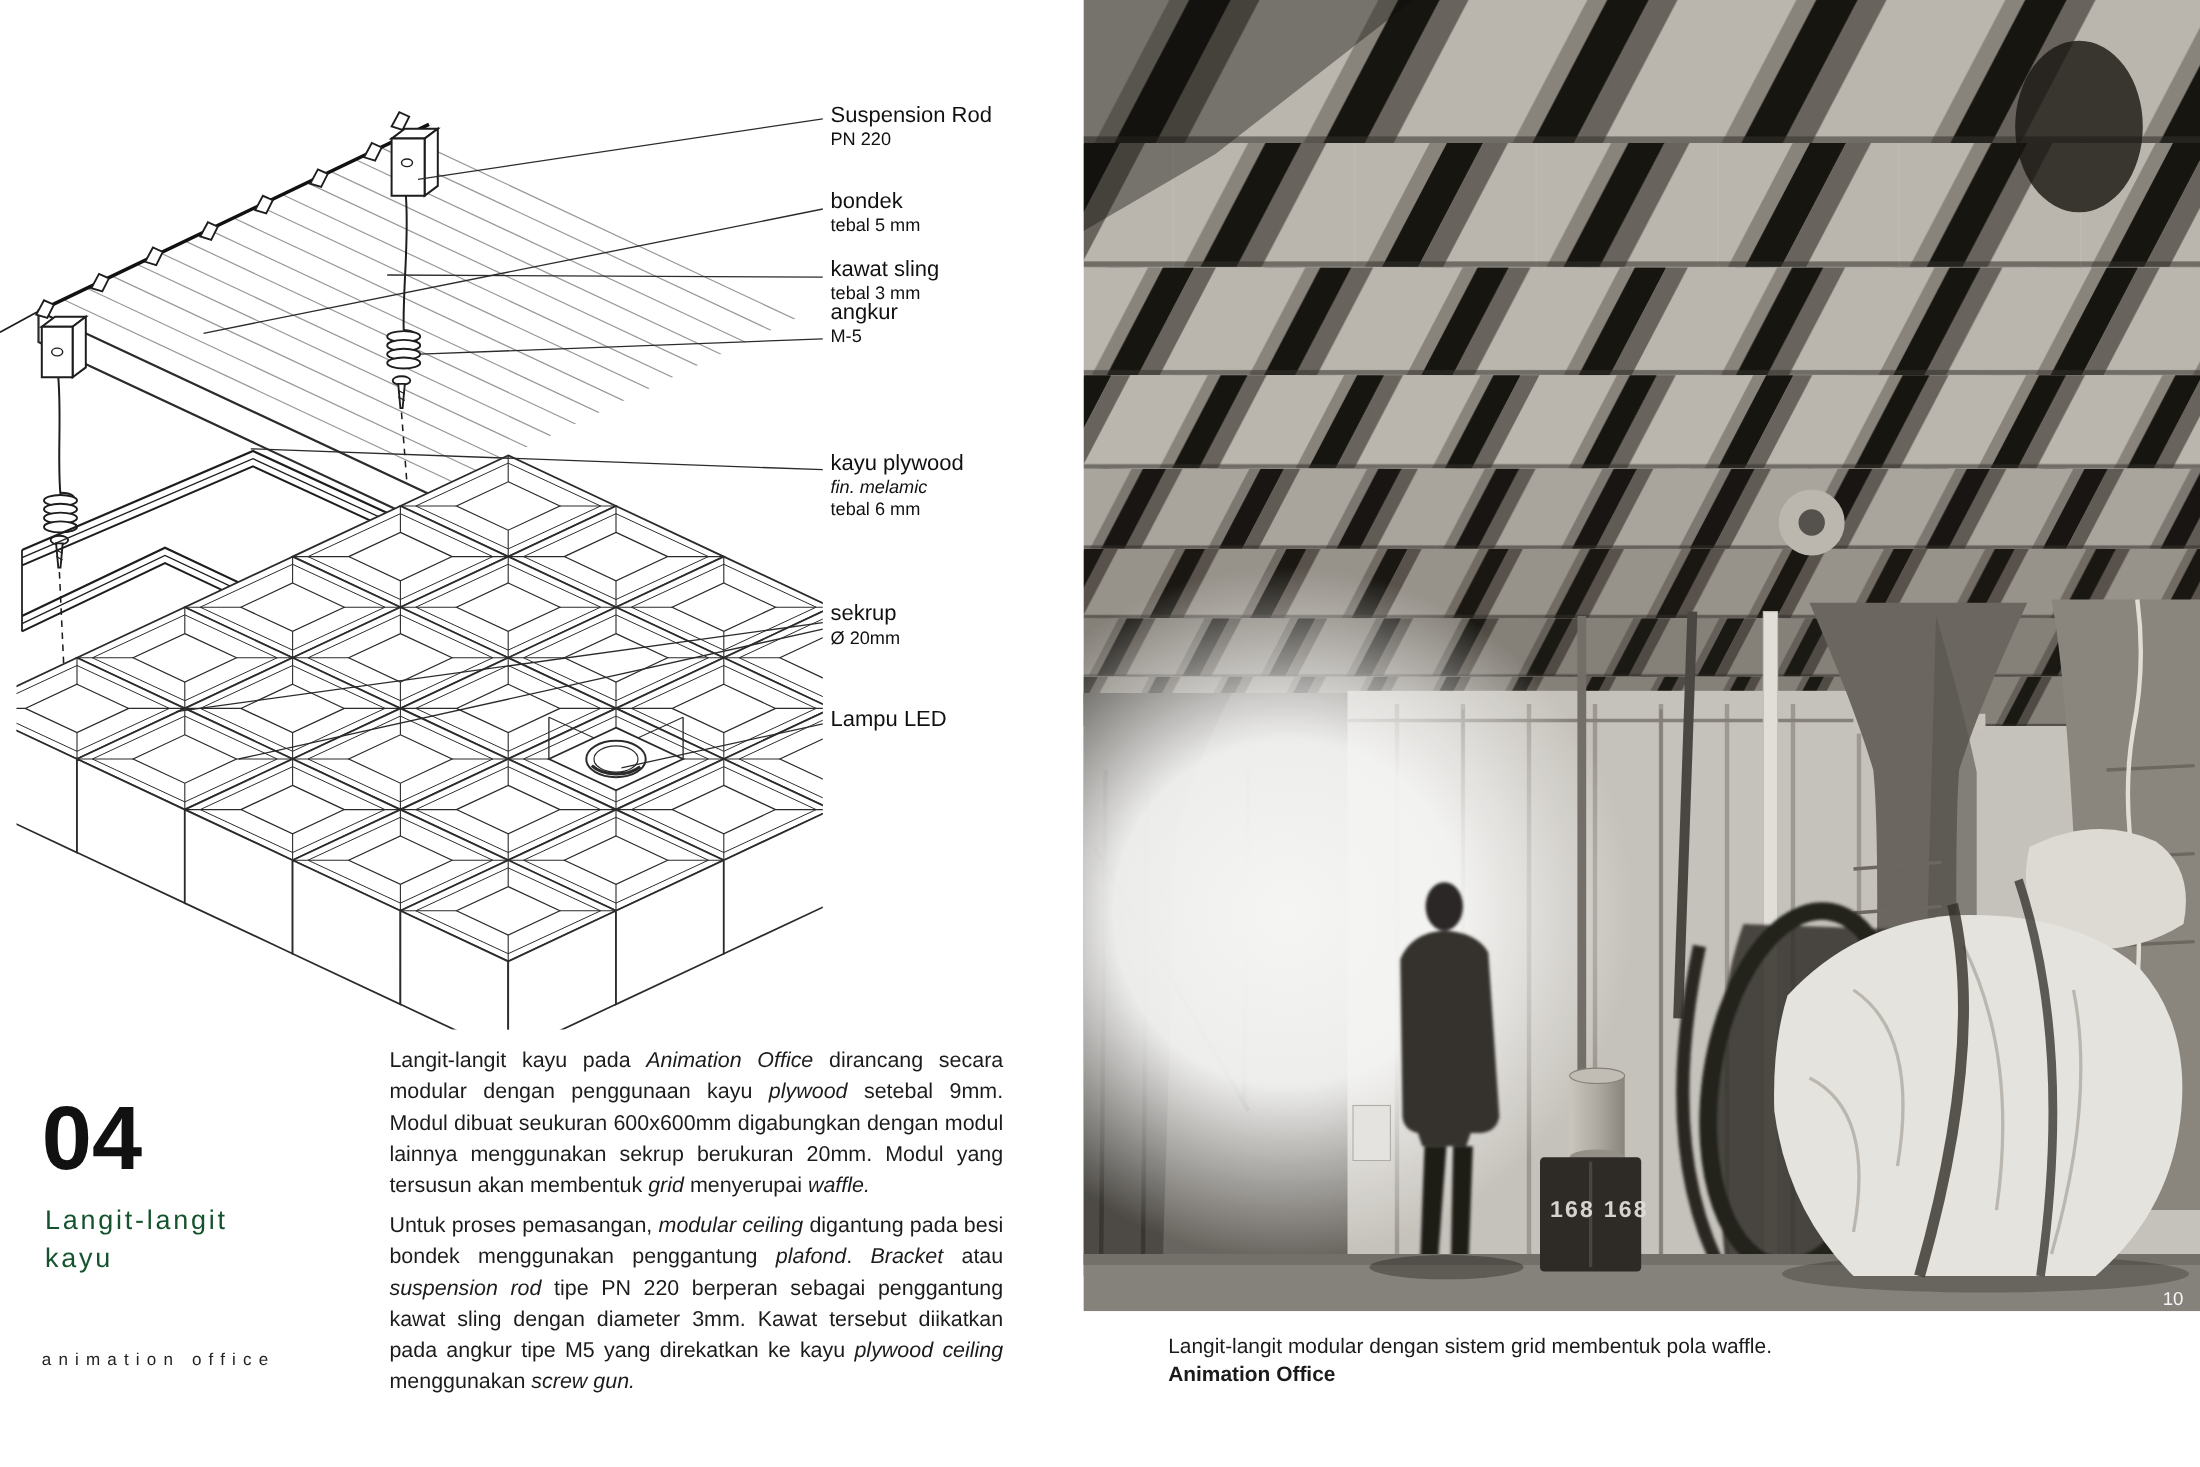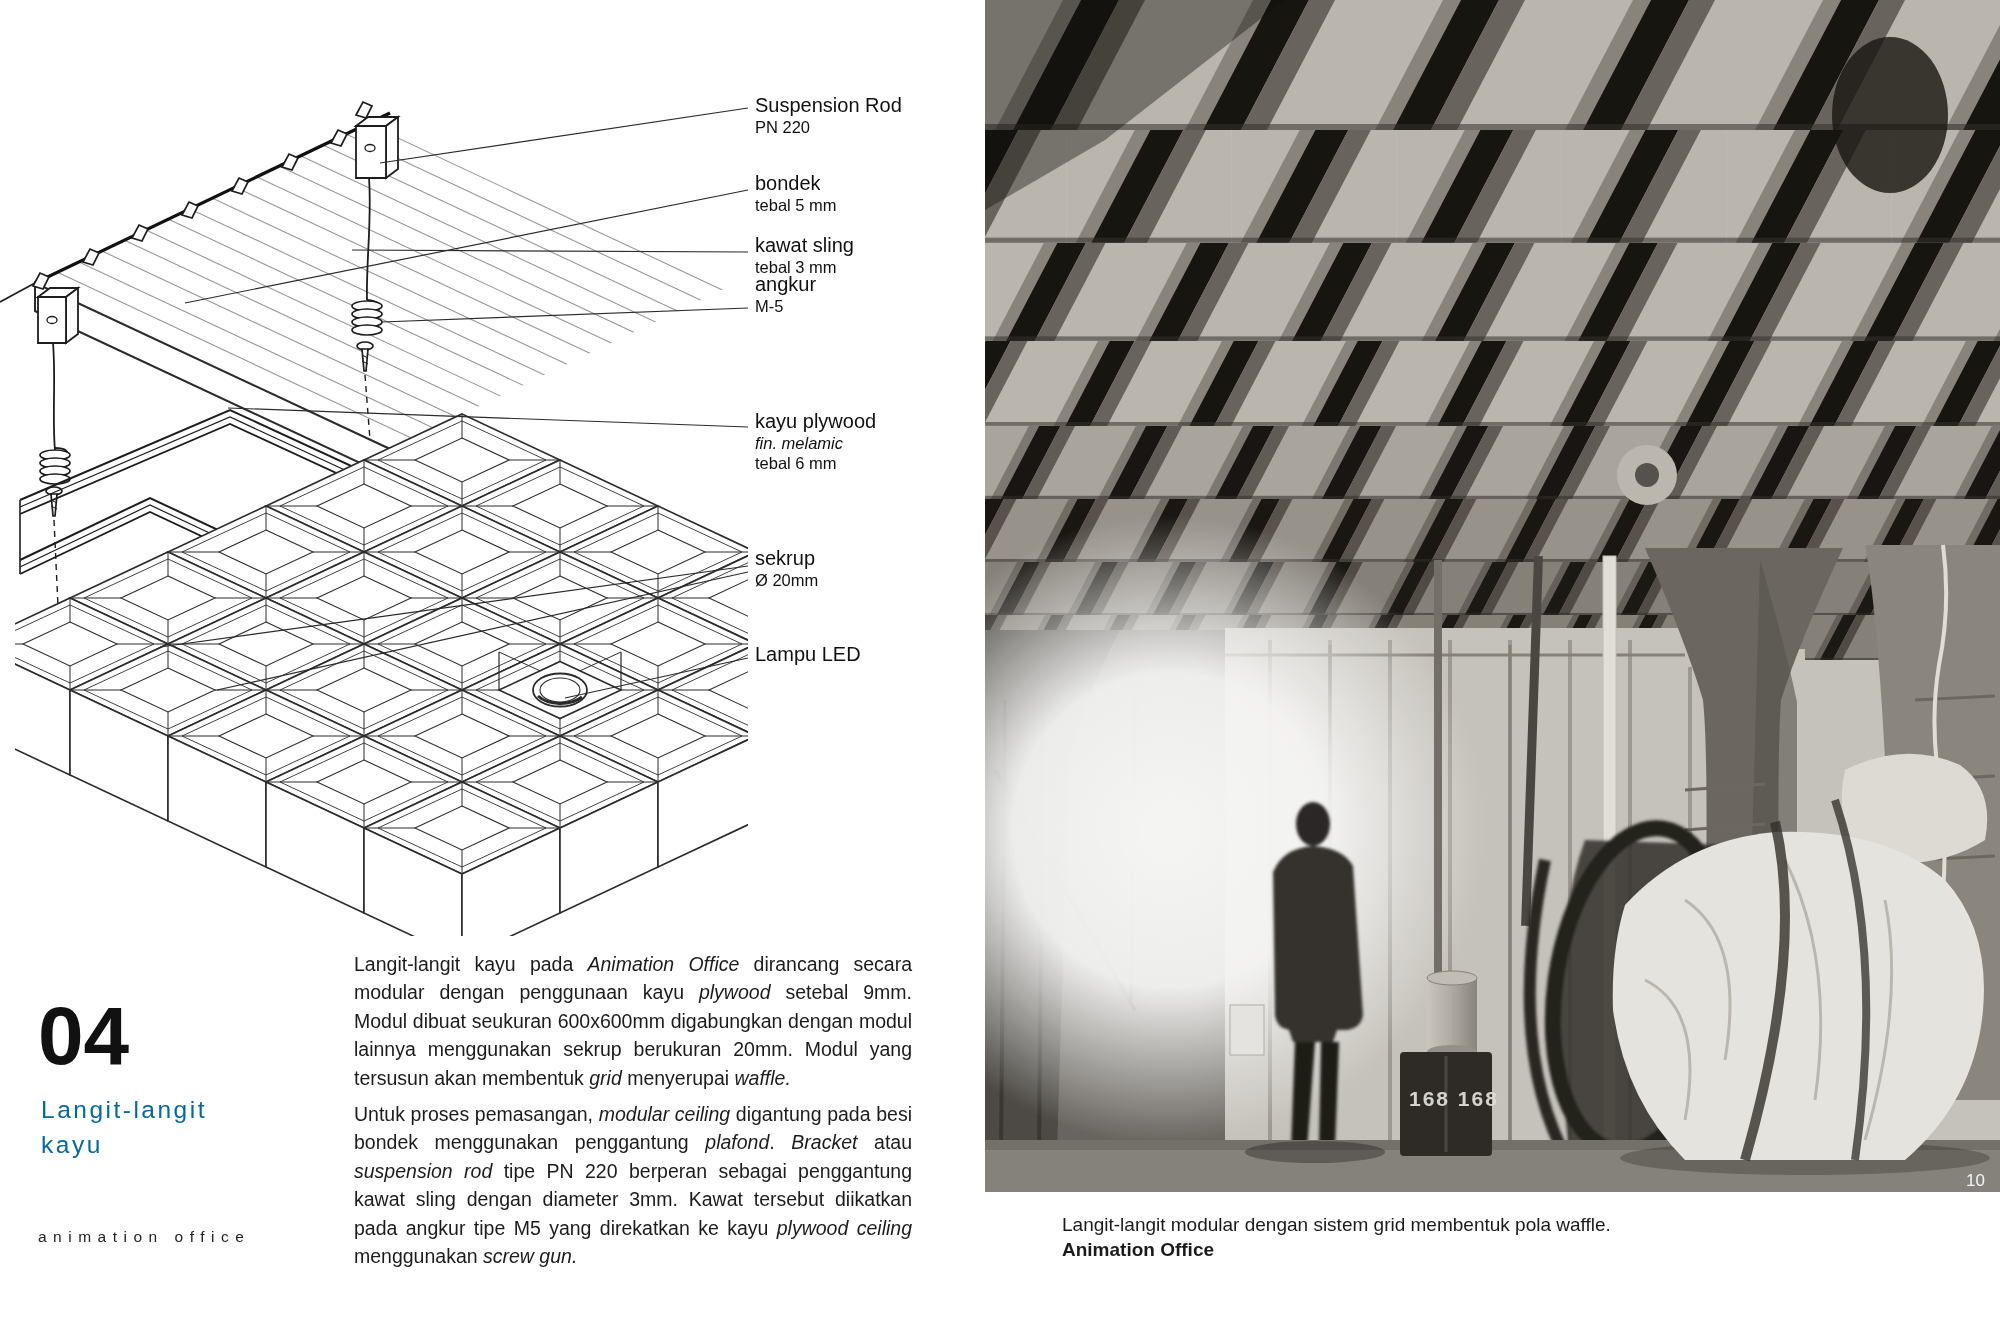--- a/index.html
+++ b/index.html
@@ -7,21 +7,21 @@
         font-family:"Liberation Sans", sans-serif;color:#1b1b1b;padding-left:40px;}
   svg{display:block;}
   .abs{position:absolute;}
   
   .dlabel{position:absolute;left:755px;width:215px;}
   .dl-t{font-size:20px;line-height:23px;color:#111;}
   .dl-s{font-size:16.5px;line-height:20px;color:#111;}
   .dl-si{font-size:16.5px;line-height:20px;color:#111;font-style:italic;}
   
   .chnum{position:absolute;left:38px;top:996px;font-size:82px;font-weight:700;line-height:80px;color:#111;}
-  .chtitle{position:absolute;left:41px;top:1092px;font-size:24.5px;line-height:35px;letter-spacing:2.5px;color:#0369a1;}
+  .chtitle{position:absolute;left:41px;top:1092px;font-size:24.5px;line-height:35px;letter-spacing:2.5px;color:#14532d;}
   .chtag{position:absolute;left:38px;top:1228px;font-size:15.5px;letter-spacing:6.5px;color:#222;}
   
   .bodytext{position:absolute;left:354px;top:950px;width:558px;font-size:19.5px;line-height:28.4px;
             text-align:justify;color:#1c1c1c;}
   .bodytext p{margin:0 0 8px 0;}
   .bodytext em{font-style:italic;}
   
   .caption{position:absolute;left:1062px;top:1213px;width:700px;font-size:19px;line-height:24.5px;color:#1b1b1b;}
   .cap-b{font-weight:700;}
   .footer{position:absolute;top:1344px;font-size:19px;color:#ec4899;}

